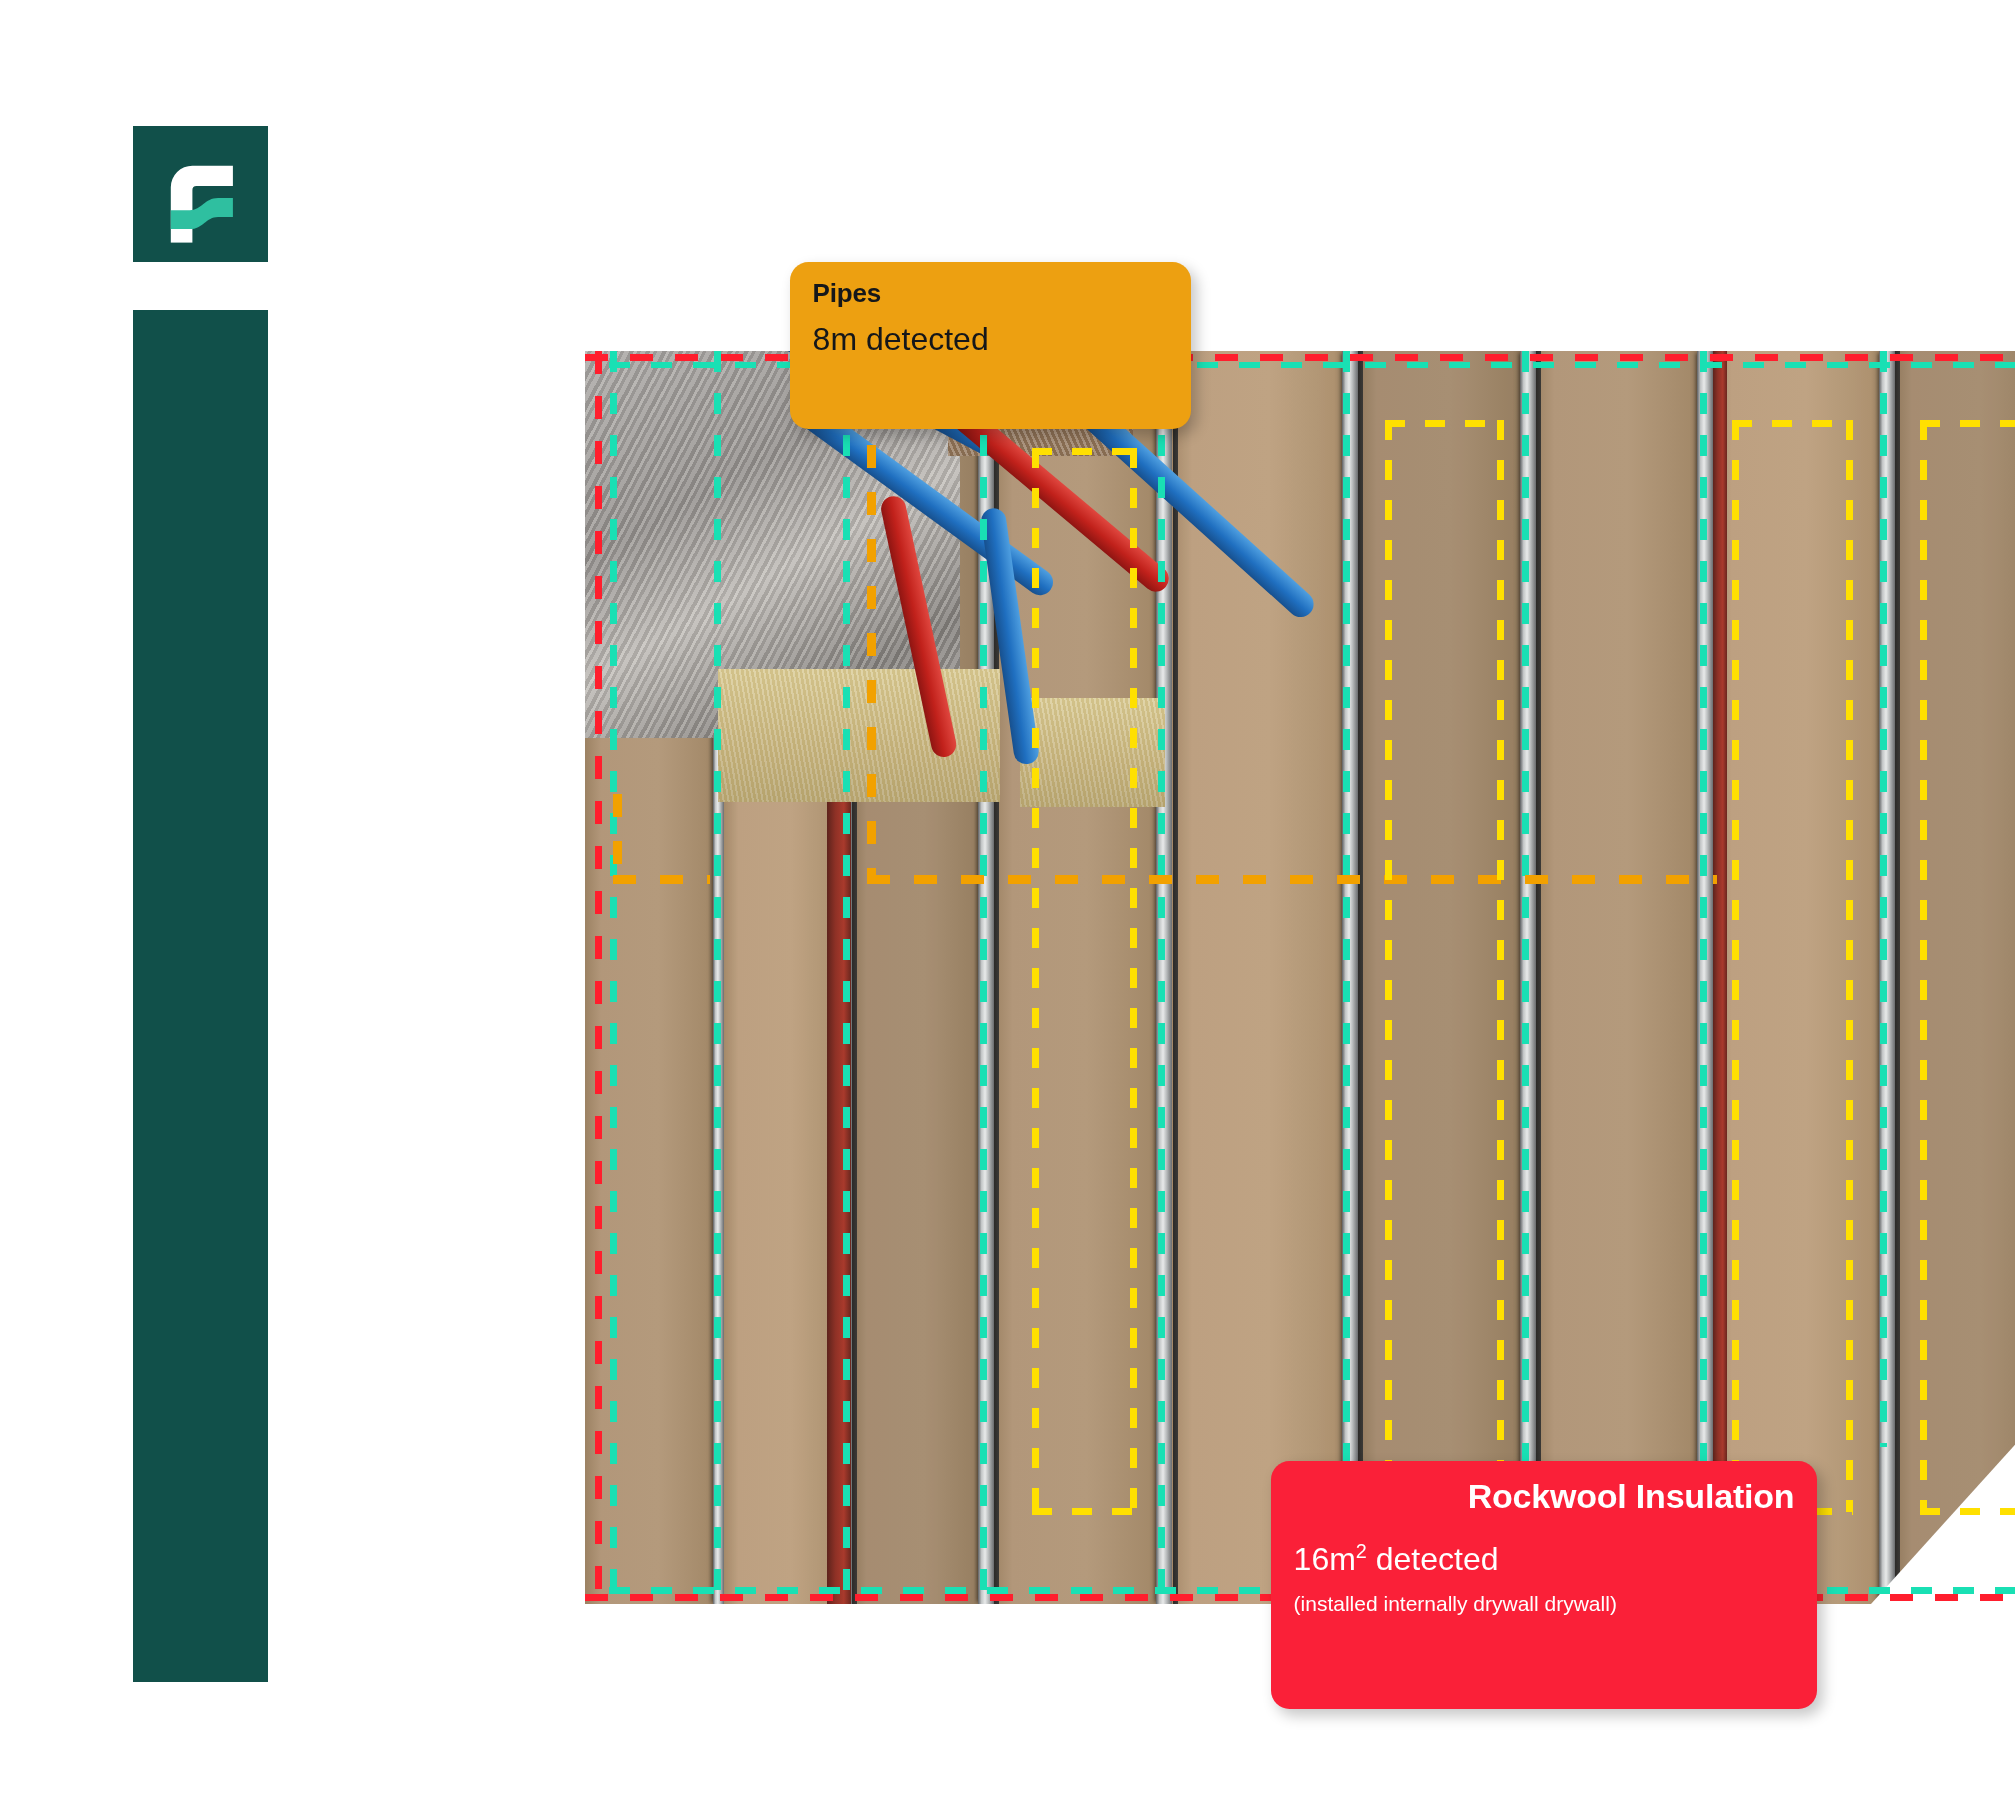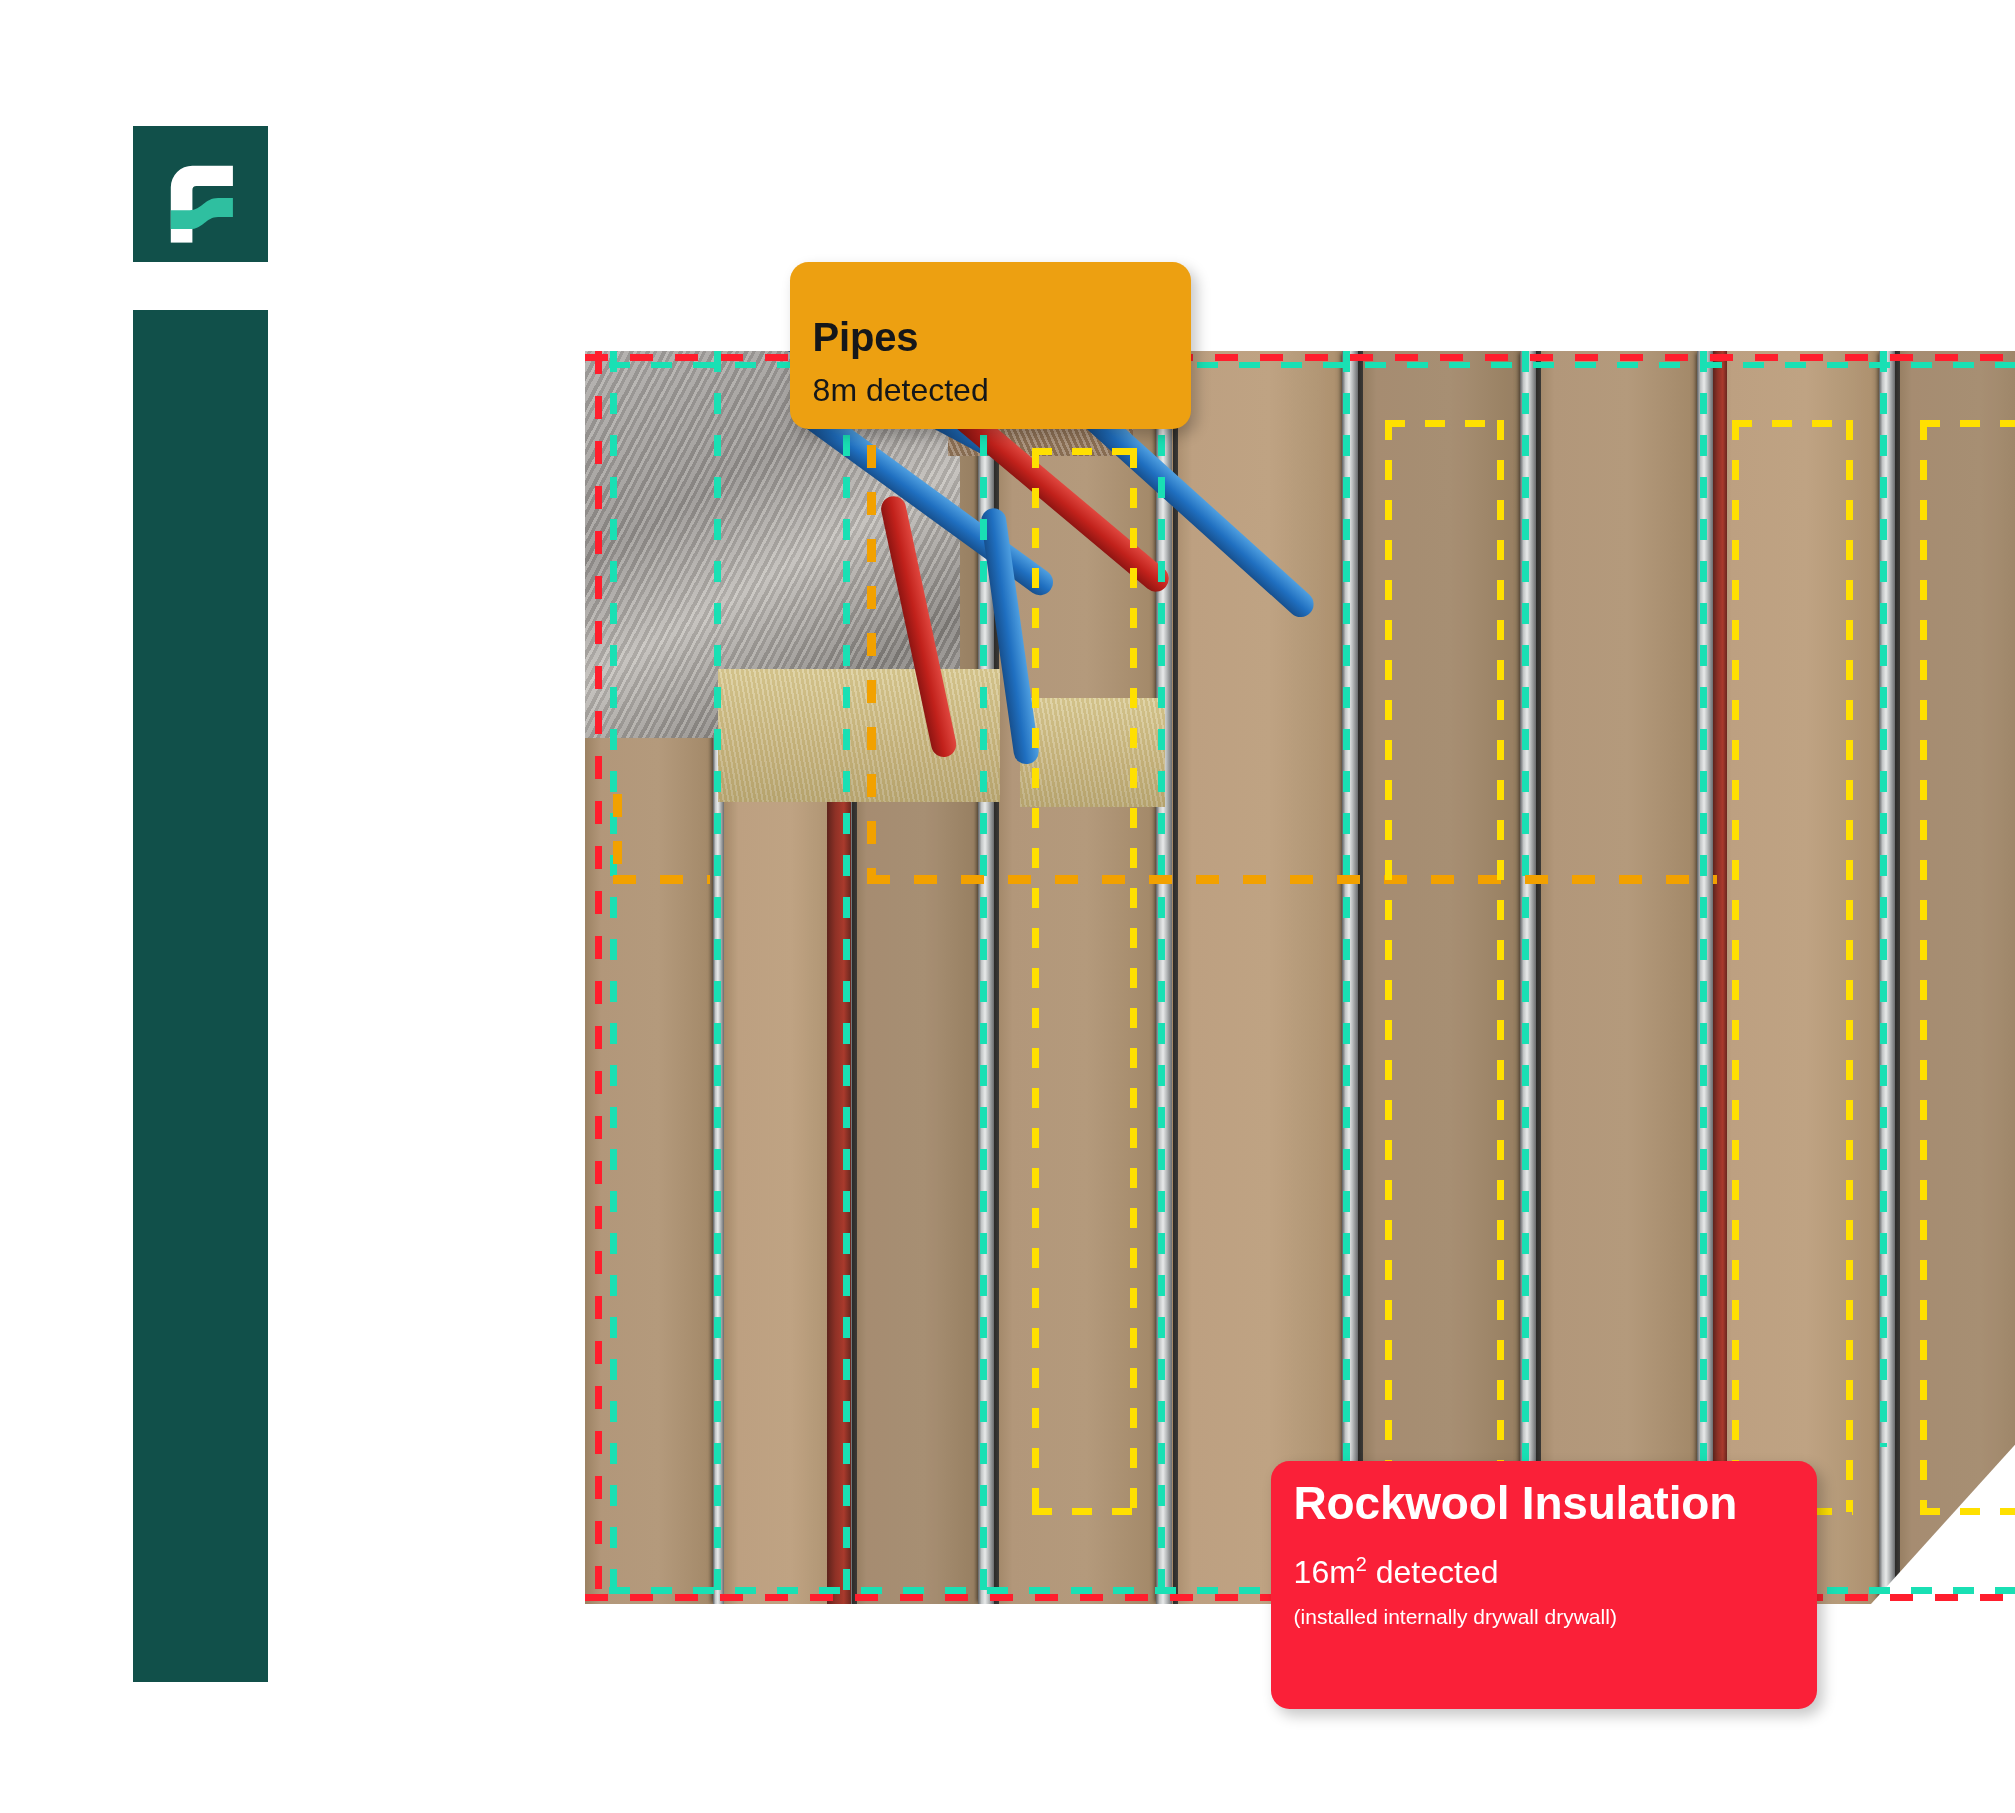--- a/index.html
+++ b/index.html
@@ -118,35 +118,35 @@
   .badge-title {
     font-weight:700; letter-spacing:-0.2px; line-height:1.05;
   }
   .badge-sub { font-weight:400; line-height:1.12; }
   .badge-note { font-weight:400; line-height:1.18; }
 
   #badge-pipes {
     left:790px; top:262px; width:401px; height:167px;
     background:#EDA011; color:#15171a;
   }
-  #badge-pipes .badge-title { font-size:40px;margin-top:36px; }
+  #badge-pipes .badge-title { font-size:26px; }
   #badge-pipes .badge-sub { font-size:32px; margin-top:15.3px; }
 
   #badge-framing {
     left:361px; top:1116px; width:455px; height:157px;
     background:#2FE3C1; color:#141619;
   }
   #badge-framing .badge-title { font-size:34px; }
   #badge-framing .badge-sub { font-size:32px; margin-top:13px; }
 
   #badge-rockwool {
     left:1271px; top:1461px; width:546px; height:248px;
     background:#FA2038; color:#ffffff;
   }
-  #badge-rockwool .badge-title { font-size:46px; }
+  #badge-rockwool .badge-title { font-size:34px;text-align:right; }
   #badge-rockwool .badge-sub { font-size:32px; margin-top:28px; }
   #badge-rockwool .badge-note { font-size:21px; margin-top:13.7px; max-width:459px; }
 
   sup { font-size:.62em; vertical-align:super; line-height:0; }
 </style>
 </head>
 <body>
 
 <div id="stage">
 

